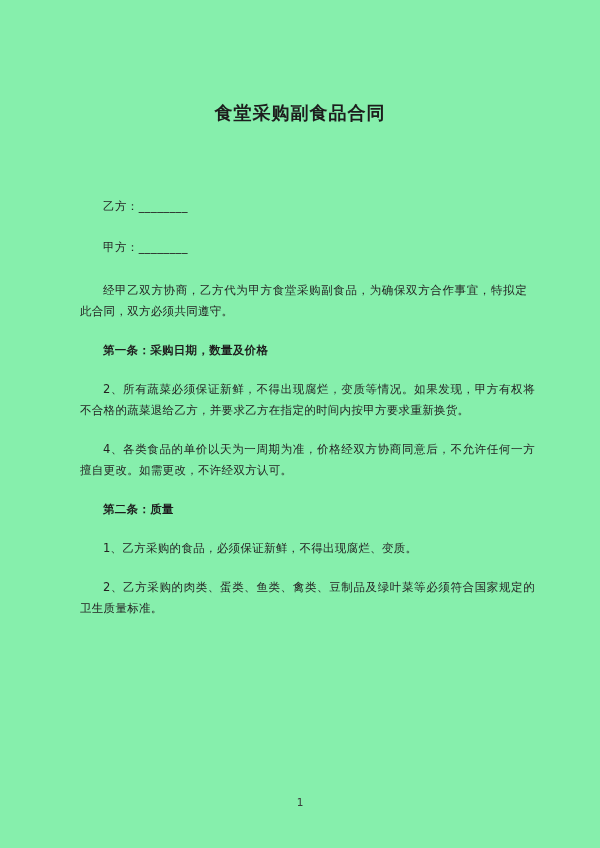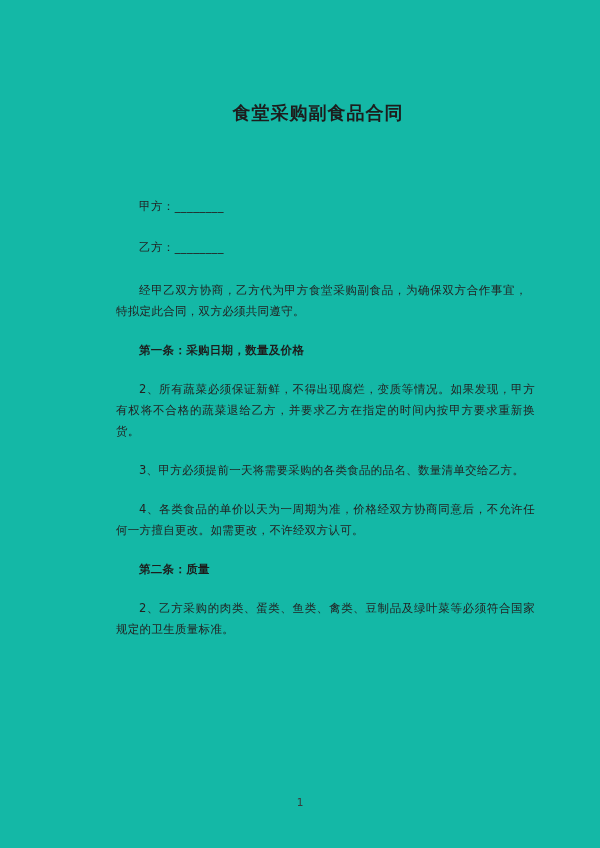--- a/index.html
+++ b/index.html
@@ -11,23 +11,22 @@
     width: 600px;
     height: 848px;
     font-family: "DejaVu Sans", "Liberation Sans", sans-serif;
     color: #231f20;
     overflow: hidden;
   }
   .page {
     position: relative;
     width: 600px;
     height: 848px;
-    background: #14b8a6;
+    background: #86efac;
     box-sizing: border-box;
-    padding-left: 36px;
   }
   .doc-title {
     text-align: center;
     font-size: 18px;
     font-weight: bold;
     letter-spacing: 1px;
     color: #1d1d1d;
     margin: 0;
     padding-top: 100px;
     line-height: 26px;
@@ -85,38 +84,38 @@
 </style>
 </head>
 <body>
 
 <div class="page">
 
   <h1 class="doc-title">食堂采购副食品合同</h1>
 
   <div class="body-area">
 
+    <p class="party-line">乙方：________</p>
+
     <p class="party-line">甲方：________</p>
-
-    <p class="party-line">乙方：________</p>
 
     <p class="para">经甲乙双方协商，乙方代为甲方食堂采购副食品，为确保双方合作事宜，特拟定此合同，双方必须共同遵守。</p>
 
     <p class="clause-heading">第一条：采购日期，数量及价格</p>
 
 
     <p class="item">2、所有蔬菜必须保证新鲜，不得出现腐烂，变质等情况。如果发现，甲方有权将不合格的蔬菜退给乙方，并要求乙方在指定的时间内按甲方要求重新换货。</p>
 
-    <p class="item">3、甲方必须提前一天将需要采购的各类食品的品名、数量清单交给乙方。</p>
 
     <p class="item">4、各类食品的单价以天为一周期为准，价格经双方协商同意后，不允许任何一方擅自更改。如需更改，不许经双方认可。</p>
 
 
     <p class="clause-heading">第二条：质量</p>
 
+    <p class="item">1、乙方采购的食品，必须保证新鲜，不得出现腐烂、变质。</p>
 
     <p class="item">2、乙方采购的肉类、蛋类、鱼类、禽类、豆制品及绿叶菜等必须符合国家规定的卫生质量标准。</p>
 
   </div>
 
   <div class="page-number">1</div>
 
 </div>
 
 </body></html>

